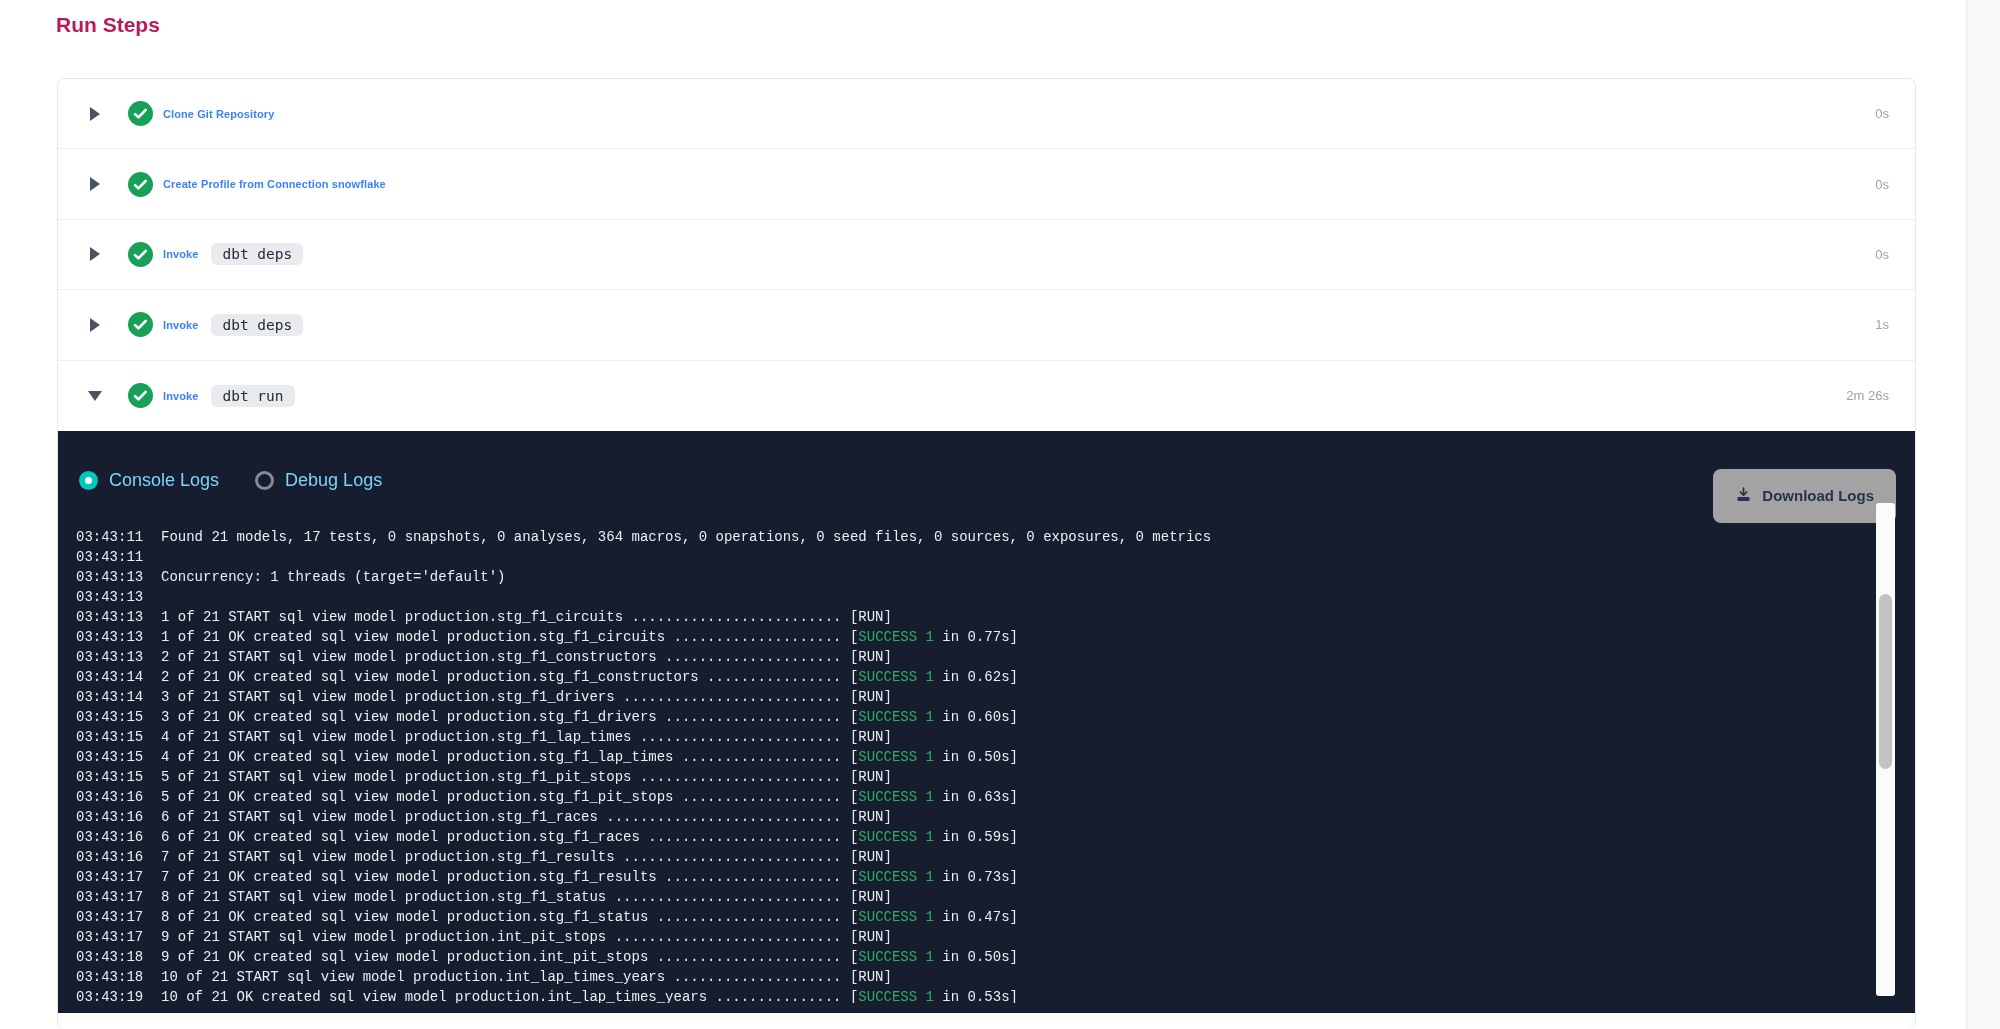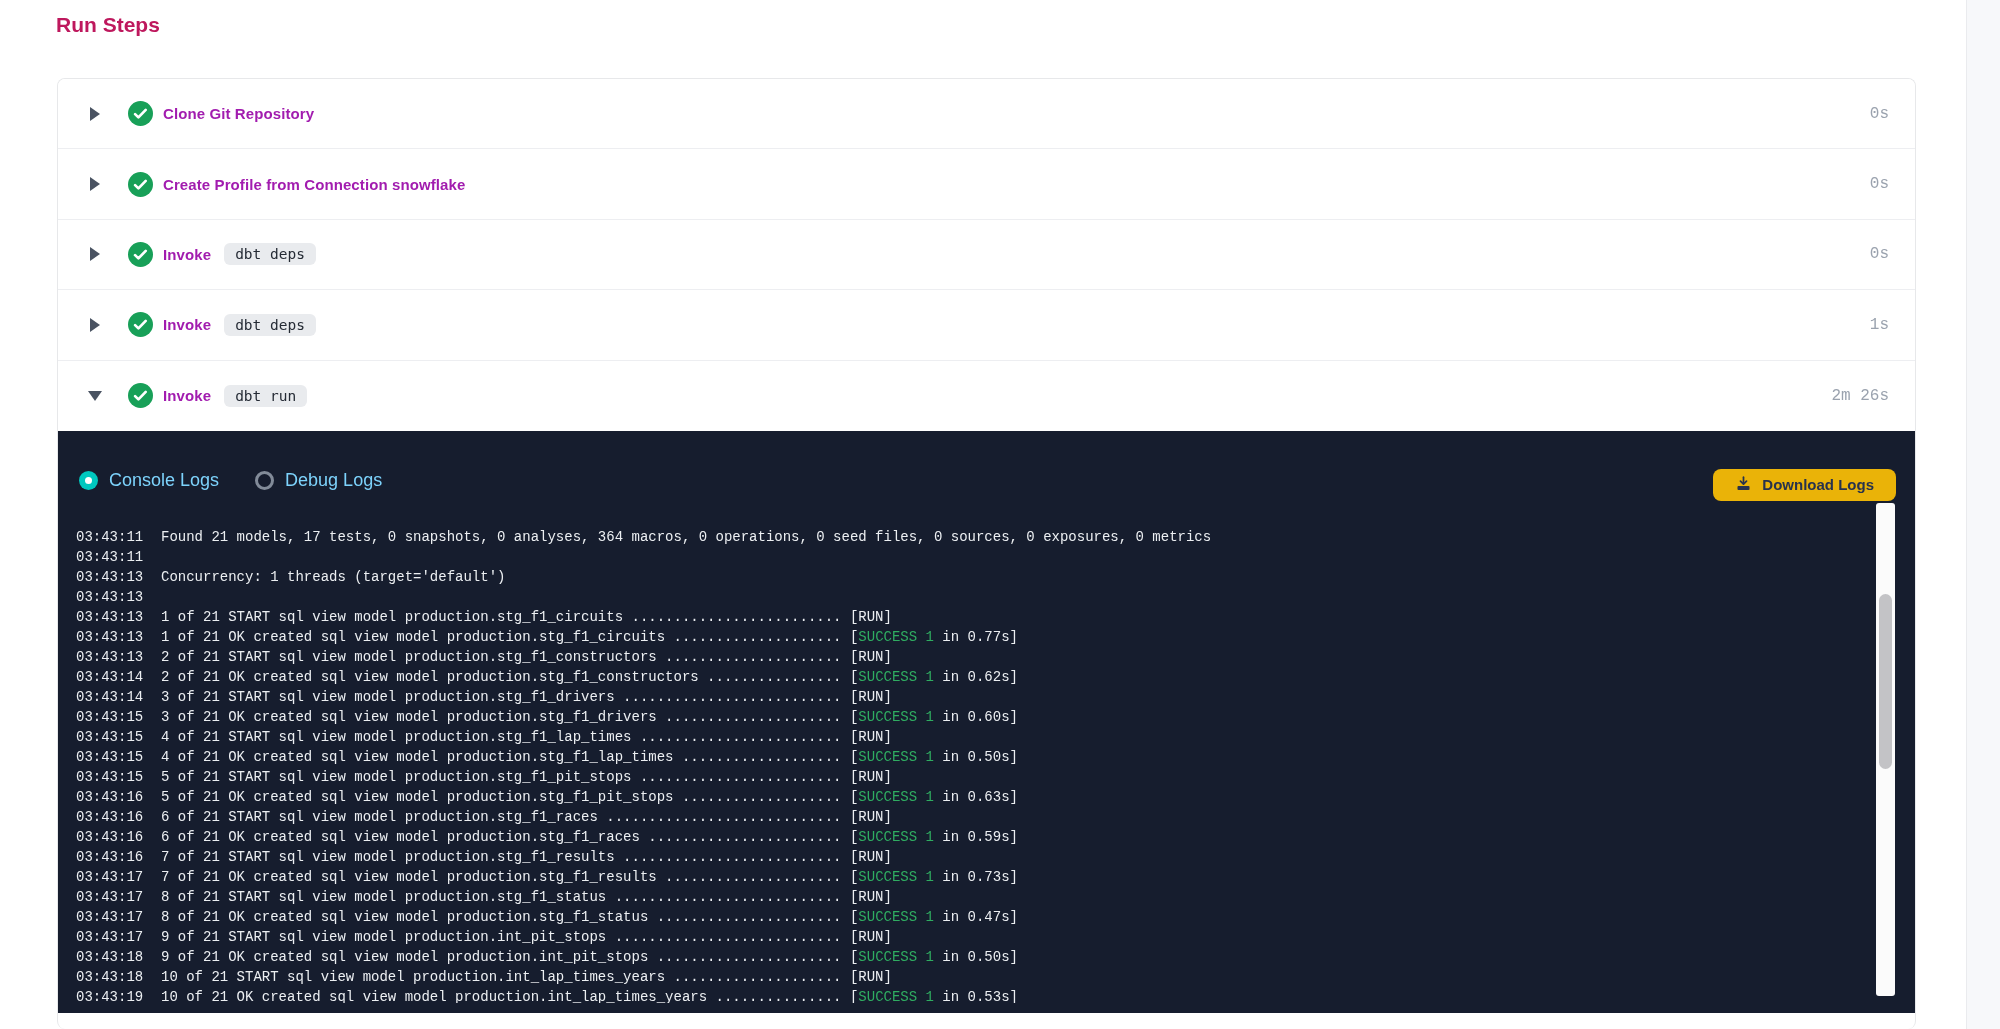--- a/index.html
+++ b/index.html
@@ -16,35 +16,35 @@
   .page-title{position:absolute;left:56px;top:13px;font-size:21px;font-weight:700;color:#be185d;}
   .right-strip{position:absolute;left:1966px;top:0;width:34px;height:1029px;background:#f7f8fa;border-left:1px solid #eaebee;}
   .card{position:absolute;left:57px;top:78px;width:1859px;height:951px;background:#ffffff;
     border:1px solid #e7e8ea;border-radius:8px;border-bottom:none;overflow:hidden;}
   .step-row{height:70.4px;display:flex;align-items:center;padding:0 26px 0 30px;border-bottom:1px solid #edeef1;background:#fff;cursor:pointer;}
   .step-row.expanded{border-bottom:none;}
   .caret-box{width:14px;display:flex;justify-content:center;margin-right:26px;}
   .caret-right{width:0;height:0;border-left:10px solid #4a5362;border-top:7px solid transparent;border-bottom:7px solid transparent;}
   .caret-down{width:0;height:0;border-top:10px solid #4a5362;border-left:7px solid transparent;border-right:7px solid transparent;}
   .check{width:25px;height:25px;margin-right:10px;display:flex;align-items:center;}
-  .step-label{font-size:15px;font-weight:700;color:#a21caf;letter-spacing:.1px;text-align:center;}
+  .step-label{font-size:11px;font-weight:700;color:#3b82f6;letter-spacing:.1px;text-align:center;}
   .cmd-badge{margin-left:13px;font-family:"DejaVu Sans Mono","Liberation Mono",monospace;
     font-size:14.5px;color:#252b35;background:#e9ebee;border-radius:6px;padding:3px 11px;}
-  .duration{margin-left:auto;font-size:16px;color:var(--duration-gray);font-family:Liberation Mono, monospace;}
+  .duration{margin-left:auto;font-size:13px;color:var(--duration-gray);}
   .log-panel{position:relative;width:100%;height:582px;background:var(--panel-bg);}
   .log-controls{position:absolute;top:16px;left:0;right:0;height:68px;display:flex;align-items:center;padding-left:21px;}
   .tabs{display:flex;align-items:center;gap:36px;}
   .radio-option{display:flex;align-items:center;gap:11px;cursor:pointer;}
   .radio{width:19px;height:19px;border-radius:50%;flex:0 0 auto;position:relative;}
   .radio.selected{background:var(--radio-teal);}
   .radio.selected::after{content:"";position:absolute;width:7px;height:7px;border-radius:50%;background:#fff;top:6px;left:6px;}
   .radio.unselected{border:3px solid #828b99;background:transparent;}
   .radio-label{color:#7dd3fc;font-size:18px;font-weight:400;}
-  .download-btn{position:absolute;right:19px;top:22px;height:32px;display:flex;align-items:center;gap:10px;
-    background:#eab308;border:none;border-radius:8px;padding:7px 22px;cursor:pointer;
+  .download-btn{position:absolute;right:19px;top:22px;height:54px;display:flex;align-items:center;gap:10px;
+    background:#a3a3a3;border:none;border-radius:8px;padding:7px 22px;cursor:pointer;
     font-family:"Liberation Sans",sans-serif;font-size:15px;font-weight:700;color:#27324d;}
   .log-body{position:absolute;left:18px;top:67px;right:95px;bottom:10px;overflow:hidden;
     font-family:Liberation Mono, monospace;font-size:14px;line-height:20px;
     color:#eceff2;white-space:pre;}
   .log-inner{margin-top:-11px;}
   .log-line{height:20px;}
   .log-time{display:inline-block;min-width:85px;}
   .seg-green{color:var(--log-success-green);}
   .scroll-track{position:absolute;right:20px;top:72px;width:19px;height:493px;background:#fbfbfb;border-radius:3px;}
   .scroll-thumb{position:absolute;left:3px;top:91px;width:13px;height:175px;background:#c3c3c6;border-radius:7px;}

